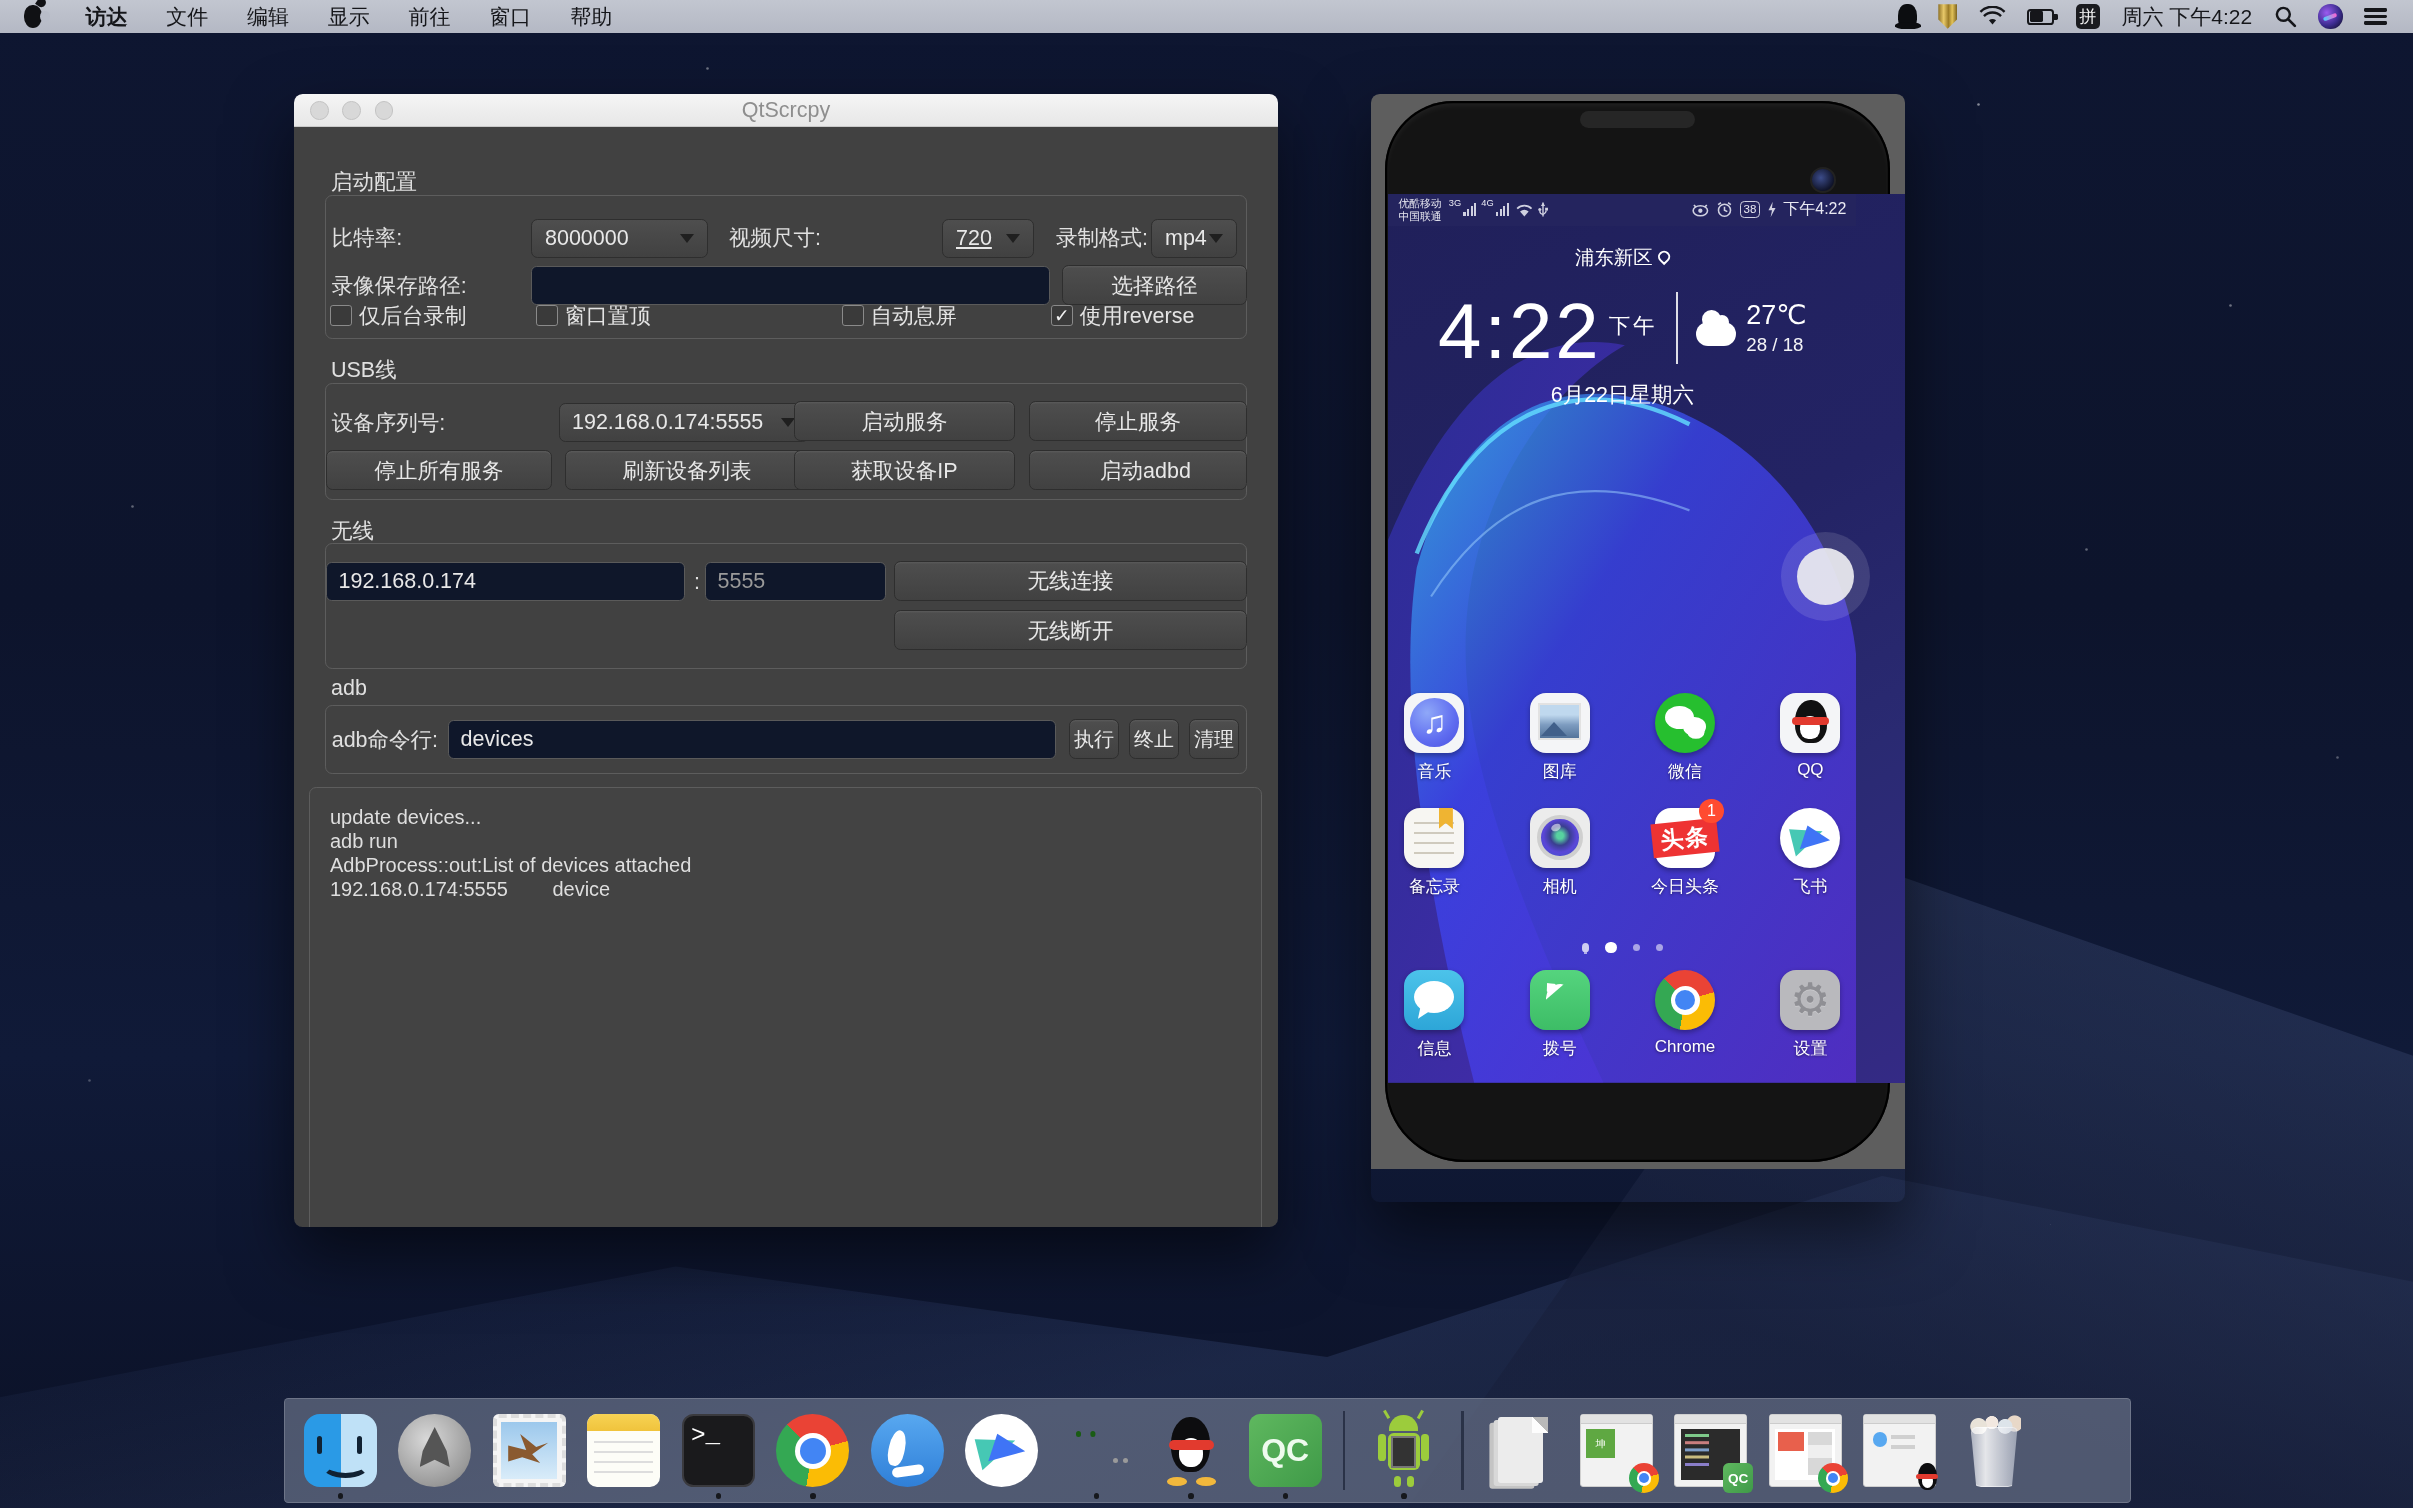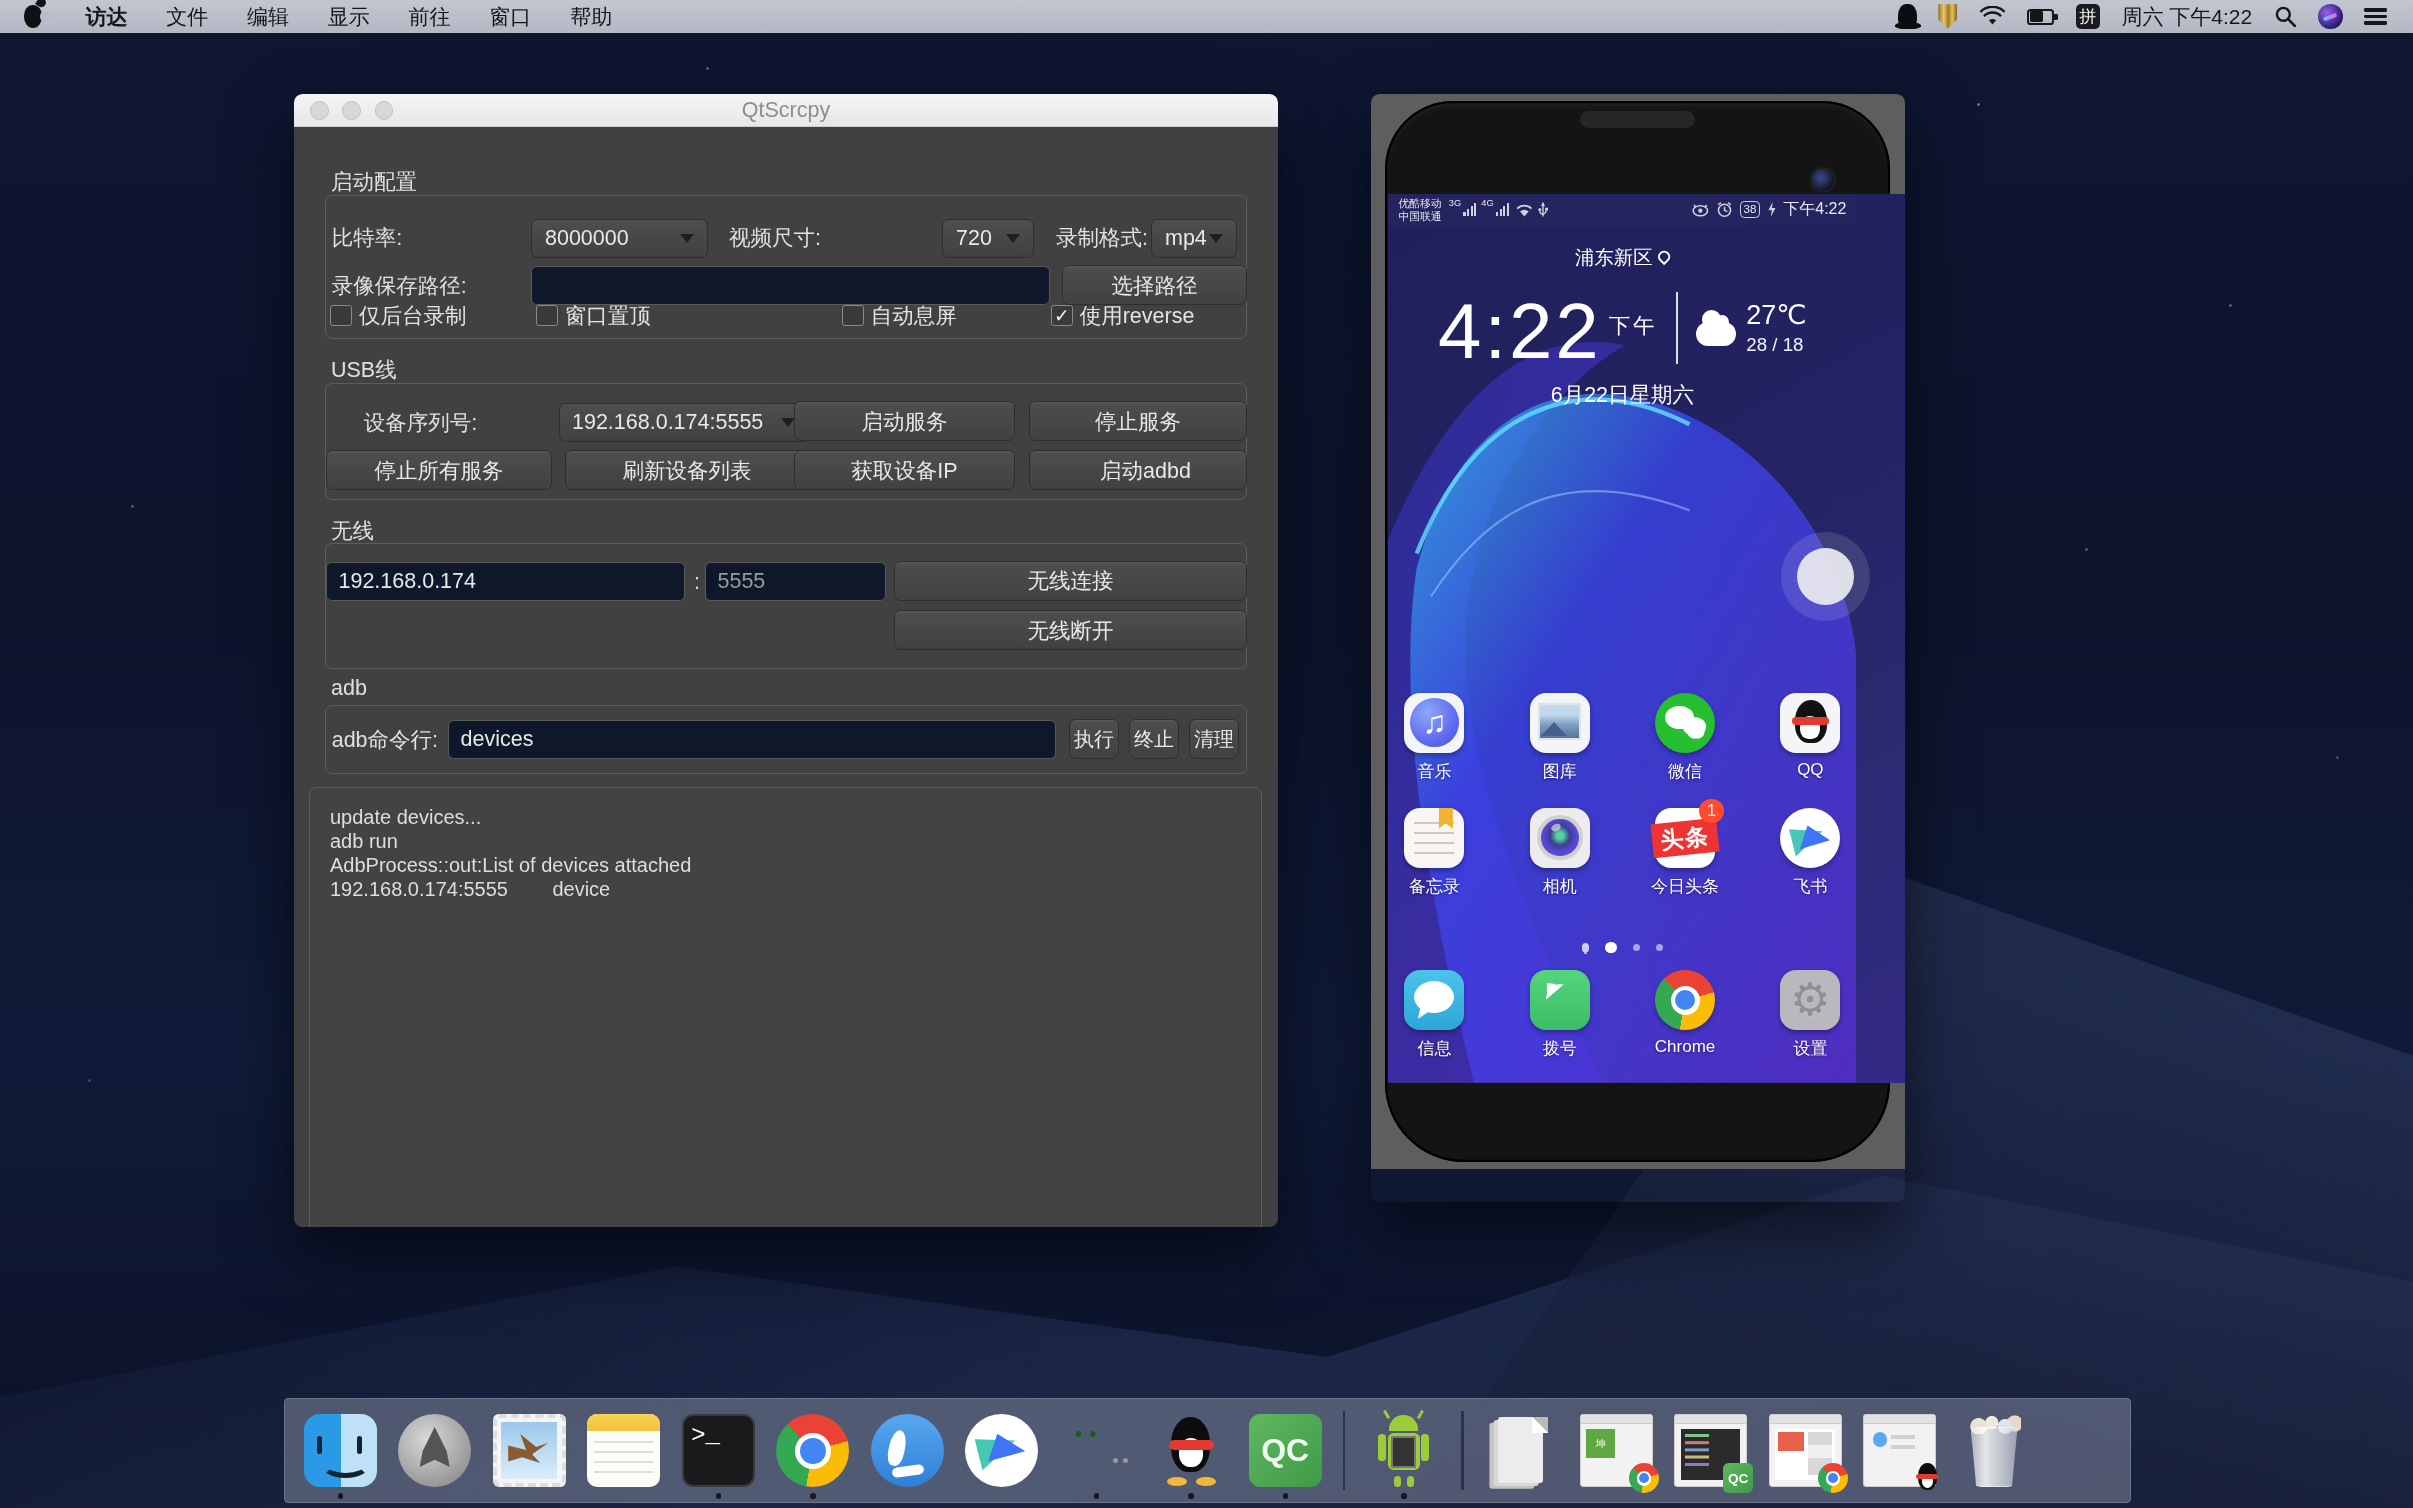--- a/index.html
+++ b/index.html
@@ -381,21 +381,21 @@
     </div>
     <div id="qt-body">
 
       <div class="sec-label" style="top:40px;">启动配置</div>
       <div class="groupbox" style="top:68px; height:144px;">
         <div class="qlabel" style="left:5.7px; top:21.5px;">比特率:</div>
         <div class="qcombo" style="left:205px; top:23px; width:177px;">
           <span>8000000</span>
         </div>
         <div class="qlabel" style="left:403px; top:21.5px;">视频尺寸:</div>
-        <div class="qcombo" style="left:616px; top:23px; width:92px;">
+        <div class="qcombo" style="left:616px; top:23px; width:92px;text-decoration:underline;">
           <span>720</span>
         </div>
         <div class="qlabel" style="left:730px; top:21.5px;">录制格式:</div>
         <div class="qcombo" style="left:825px; top:23px; width:86px;">
           <span>mp4</span>
         </div>
 
         <div class="qlabel" style="left:5.7px; top:69px;">录像保存路径:</div>
         <div class="qinput" style="left:205px; top:70px; width:519px;">
           <span></span>
@@ -415,21 +415,21 @@
           <span>自动息屏</span>
         </div>
         <div class="qcheck" style="left:725px; top:105px;">
           <span class="box">✓</span>
           <span>使用reverse</span>
         </div>
       </div>
 
       <div class="sec-label" style="top:228px;">USB线</div>
       <div class="groupbox" style="top:256px; height:117px;">
-        <div class="qlabel" style="left:5.7px; top:18px;margin-left:32px;">设备序列号:</div>
+        <div class="qlabel" style="left:5.7px; top:18px;">设备序列号:</div>
         <div class="qcombo" style="left:233px; top:18.7px; width:250px;padding-left:12px;">
           <span>192.168.0.174:5555</span>
         </div>
         <div class="qbtn" style="left:468px; top:17px; width:221px;">启动服务</div>
         <div class="qbtn" style="left:703px; top:17px; width:218px;">停止服务</div>
         <div class="qbtn" style="left:0px; top:66px; width:226px;">停止所有服务</div>
         <div class="qbtn" style="left:239px; top:66px; width:244px;">刷新设备列表</div>
         <div class="qbtn" style="left:468px; top:66px; width:221px;">获取设备IP</div>
         <div class="qbtn" style="left:703px; top:66px; width:218px;padding-left:15px;">启动adbd</div>
       </div>

